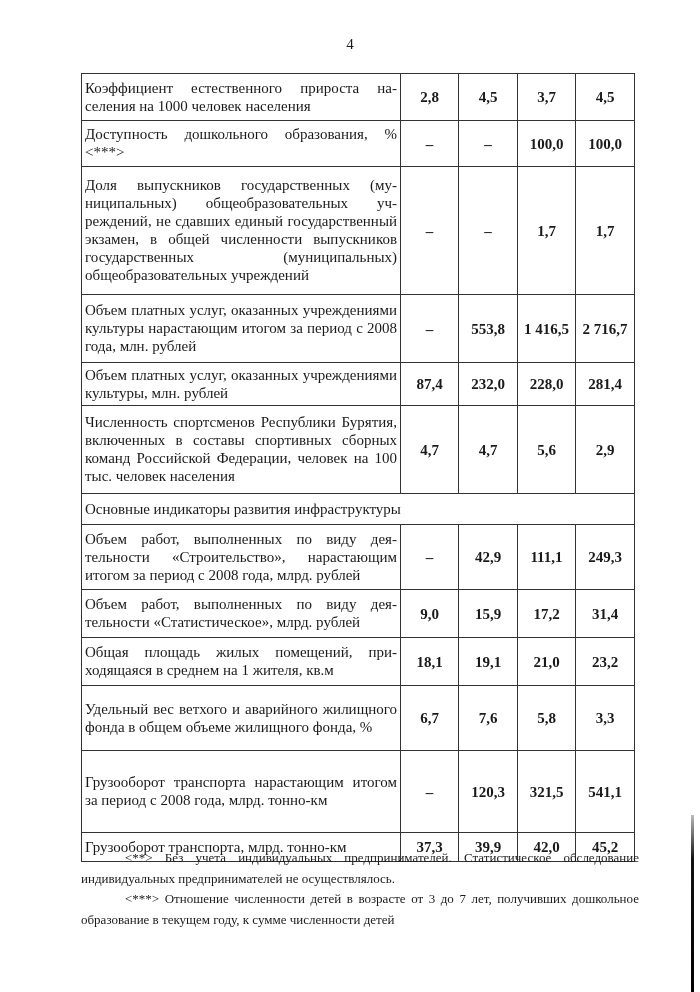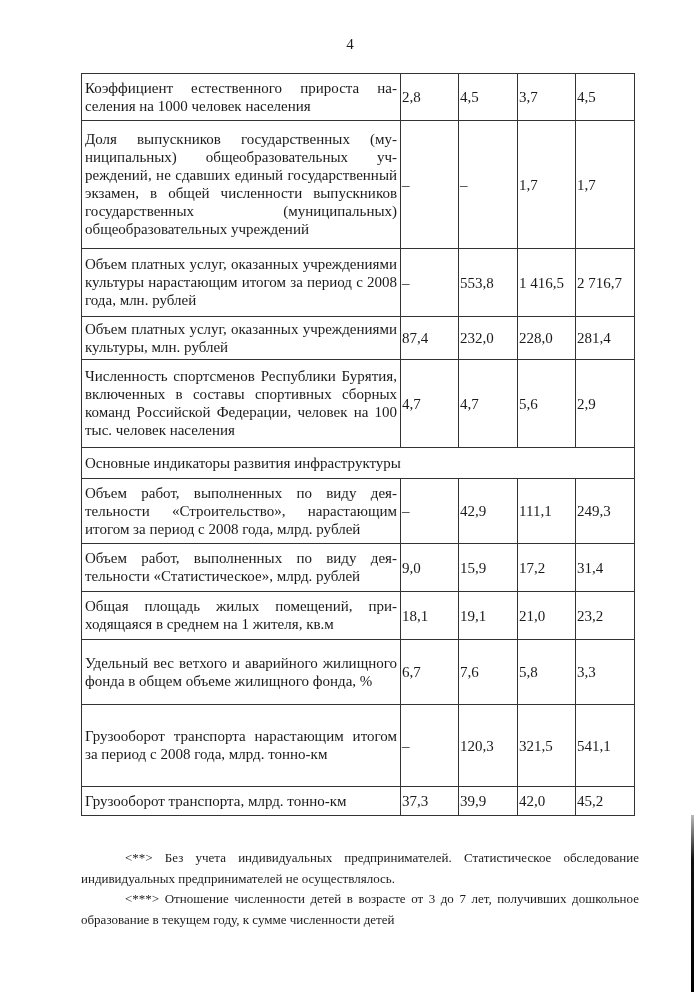--- a/index.html
+++ b/index.html
@@ -4,21 +4,21 @@
 <style>
   html, body { margin: 0; padding: 0; background: #ffffff; }
   body { width: 700px; height: 992px; position: relative; overflow: hidden;
          font-family: "Liberation Serif", "DejaVu Serif", serif; color: #1a1a1a; }
   .page-number { position: absolute; top: 36px; left: 0; width: 700px; text-align: center;
                  font-size: 15px; }
   table.ind { position: absolute; left: 81px; top: 73px; border-collapse: collapse;
               width: 553px; table-layout: fixed; font-size: 15px; line-height: 18px; }
   table.ind td { border: 1px solid #333; padding: 2px 3px 3px 3px; vertical-align: middle; }
   table.ind td.label { text-align: justify; text-align-last: left; hyphens: manual; }
-  table.ind td.val { white-space: nowrap; padding: 2px 1px; }
+  table.ind td.val { text-align: center; white-space: nowrap; padding: 2px 1px; font-weight: bold; }
   table.ind td.section { text-align: left; padding: 5px 3px 6px 3px; }
   col.c0 { width: 319px; } col.c1 { width: 58px; } col.c2 { width: 59px; }
   col.c3 { width: 58px; } col.c4 { width: 59px; }
   .notes { position: absolute; left: 81px; top: 848px; width: 558px; font-size: 13px;
            line-height: 20.5px; text-align: justify; }
   .notes p { margin: 0; text-indent: 44px; }
   .scan-edge { position: absolute; left: 691px; top: 815px; width: 3px; height: 177px;
                background: linear-gradient(#bbb, #111 25%, #000); }
 </style>
 </head>
@@ -34,20 +34,27 @@
       <col class="c3">
       <col class="c4">
     </colgroup>
   <tbody id="tbody">
       <tr style="height: 47px;">
         <td class="label">Коэффициент естественного прироста на­селения на 1000 человек населения</td>
         <td class="val">2,8</td>
         <td class="val">4,5</td>
         <td class="val">3,7</td>
         <td class="val">4,5</td>
+      </tr>
+      <tr style="height: 46px;">
+        <td class="label">Доступность дошкольного образования, % &lt;***&gt;</td>
+        <td class="val">–</td>
+        <td class="val">–</td>
+        <td class="val">100,0</td>
+        <td class="val">100,0</td>
       </tr>
       <tr style="height: 128px;">
         <td class="label">Доля выпускников государственных (му­ниципальных) общеобразовательных уч­реждений, не сдавших единый государст­венный экзамен, в общей численности вы­пускников государственных (муниципаль­ных) общеобразовательных учреждений</td>
         <td class="val">–</td>
         <td class="val">–</td>
         <td class="val">1,7</td>
         <td class="val">1,7</td>
       </tr>
       <tr style="height: 68px;">
         <td class="label">Объем платных услуг, оказанных учрежде­ниями культуры нарастающим итогом за период с 2008 года, млн. рублей</td>

